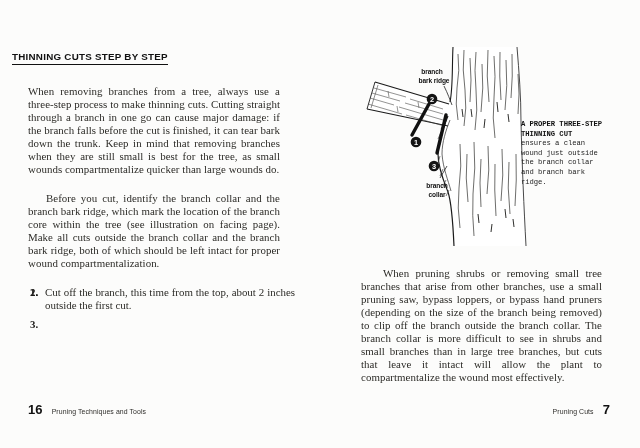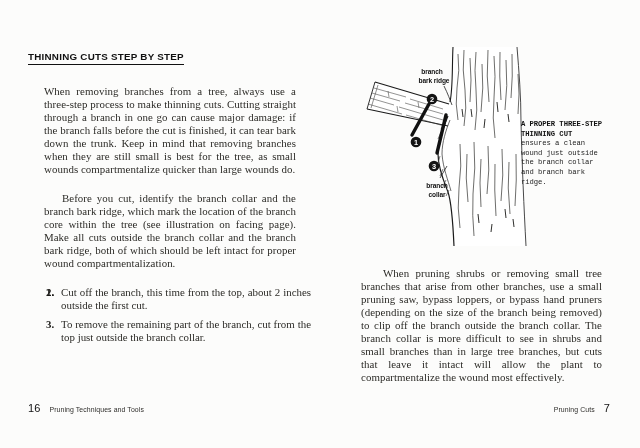--- a/index.html
+++ b/index.html
@@ -5,21 +5,21 @@
   html,body{margin:0;padding:0;}
   body{
     width:640px;height:448px;overflow:hidden;position:relative;
     background:#fcfcfb;
     font-family:"Liberation Serif",serif;
     color:#2c2b27;
     -webkit-font-smoothing:antialiased;
   }
   .abs{position:absolute;}
   
-  .left-col{left:28px;top:46px;width:284px;}
+  .left-col{left:12px;top:46px;width:284px;}
   .heading{
     display:inline-block;
     font-family:"Liberation Sans",sans-serif;
     font-weight:bold;font-size:9.8px;letter-spacing:.25px;
     color:#111;border-bottom:1.3px solid #111;
     padding-bottom:1.5px;margin:0 0 4px 0;
     transform-origin:left center;
   }
   p.body{
     margin:16px;font-size:10.9px;line-height:13.05px;
@@ -42,21 +42,21 @@
     left:521px;top:120px;width:85px;
     font-family:Liberation Mono, monospace;
     font-size:7.2px;line-height:9.6px;letter-spacing:-.05px;color:#222;
   }
   .fig-caption .cap-bold{font-weight:bold;color:#111;}
   
   .footer{
     top:402px;font-family:"Liberation Sans",sans-serif;
     font-size:6.9px;color:#2e2d2a;letter-spacing:.1px;white-space:nowrap;
   }
-  .footer .pnum{font-weight:normal;font-size:11px;color:#111;}
+  .footer .pnum{font-weight:bold;font-size:13px;color:#111;}
   .footer-left{left:28px;}
   .footer-left .pnum{margin-right:9px;}
   .footer-right{right:30px;text-align:right;}
   .footer-right .pnum{margin-left:9px;}
   
   .fig{left:350px;top:14px;}
   .fig text.lab{
     font-family:"Liberation Sans",sans-serif;font-weight:bold;
     font-size:6.6px;fill:#111;text-anchor:middle;letter-spacing:-.1px;
   }
@@ -75,21 +75,20 @@
   <ol class="steps">
     <li>
       <span class="num">1.</span>
     </li>
     <li>
       <span class="num">2.</span>
       <span>Cut off the branch, this time from the top, about 2 inches outside the first cut.</span>
     </li>
     <li>
       <span class="num">3.</span>
-      <span>To remove the remaining part of the branch, cut from the top just outside the branch collar.</span>
     </li>
   </ol>
 </div>
 
 <div class="abs footer footer-left">
   <span class="pnum">16</span><span>Pruning Techniques and Tools</span>
 </div>
 
 <svg class="abs fig" width="182" height="242" viewBox="0 0 182 242" xmlns="http://www.w3.org/2000/svg">
 

